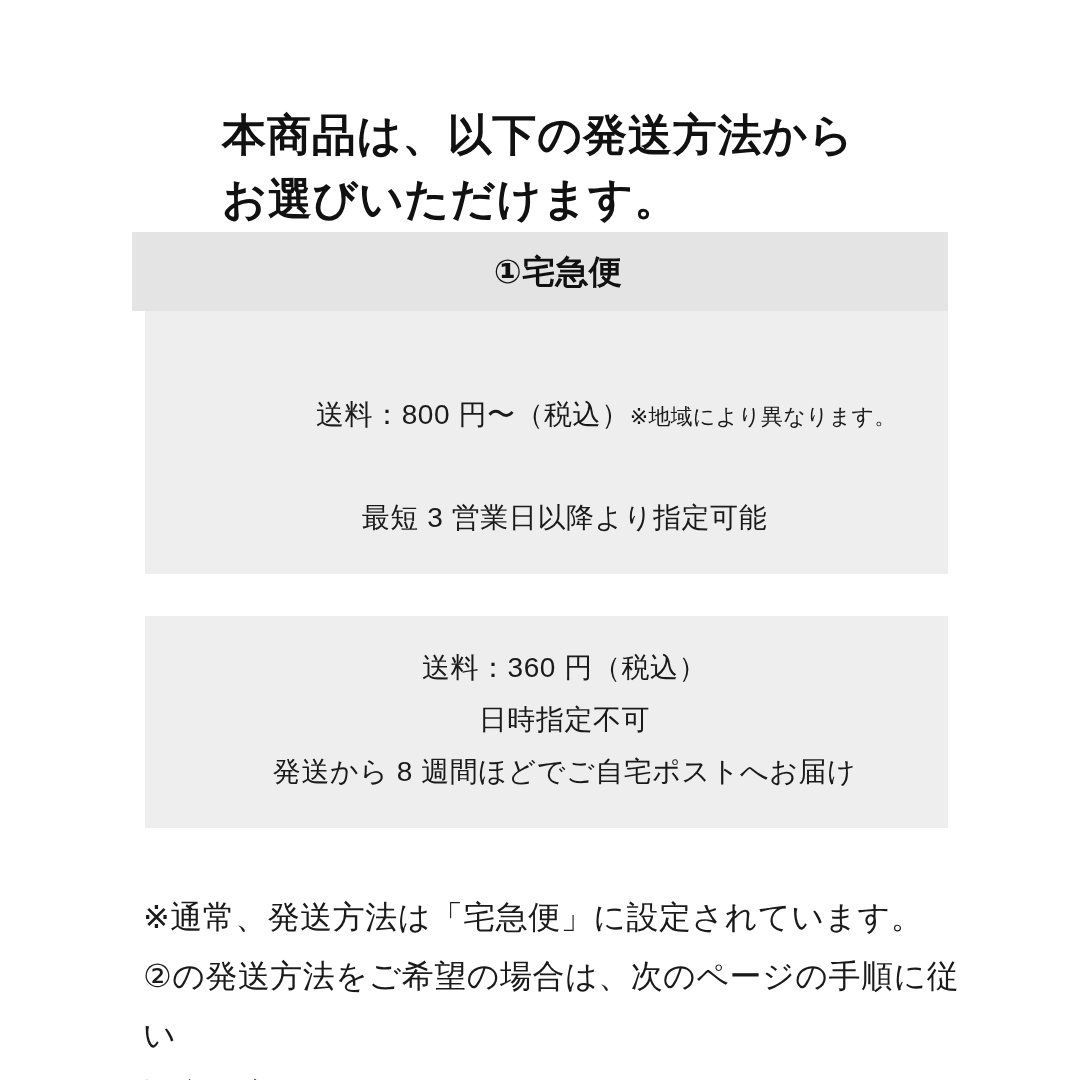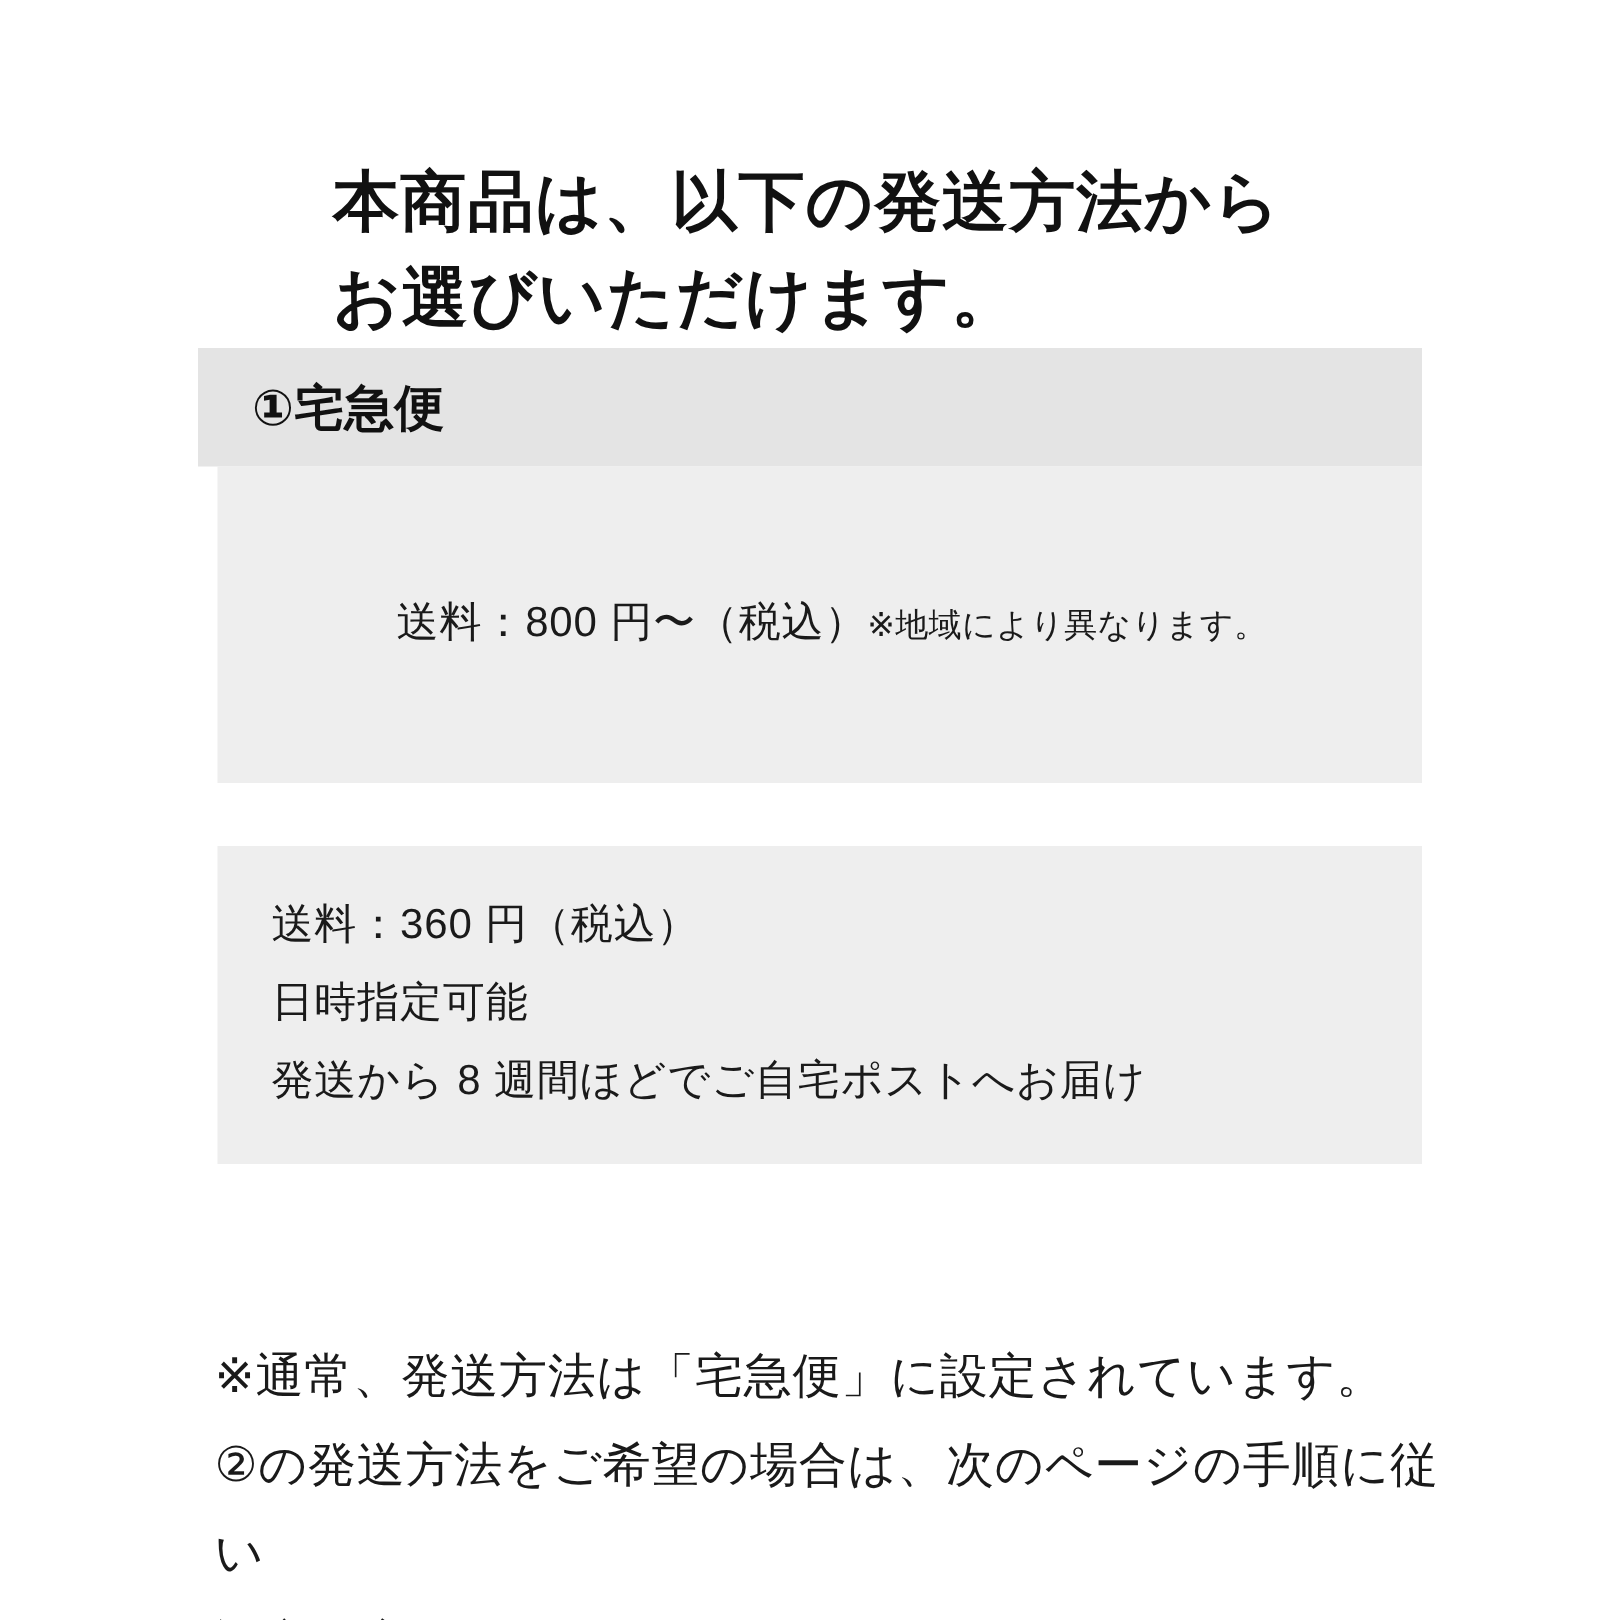--- a/index.html
+++ b/index.html
@@ -40,20 +40,21 @@
   
   .methods {
     position: absolute;
     left: 132px;
     top: 232px;
     width: 816px;
   }
 
   .method {
     margin-bottom: 42px;
+    text-align: center;
   }
   .method:last-child {
     margin-bottom: 0;
   }
 
   .method-title {
     background: #e4e4e4;
     font-size: 33px;
     font-weight: 700;
     line-height: 1;
@@ -103,27 +104,28 @@
 お選びいただけます。</h1>
 
   <div class="methods">
 
     <section class="method">
       <div class="method-title">①宅急便</div>
       <div class="method-body">
         <div class="method-line">
           <span>送料：800 円〜（税込）</span><span class="small-note">※地域により異なります。</span>
         </div>
+        <div class="method-line">最短 3 営業日以降より指定可能</div>
       </div>
     </section>
 
     <section class="method">
       <div class="method-body">
         <div class="method-line">送料：360 円（税込）</div>
-        <div class="method-line">日時指定可能</div>
+        <div class="method-line">日時指定不可</div>
         <div class="method-line">発送から 8 週間ほどでご自宅ポストへお届け</div>
       </div>
     </section>
 
   </div>
 
   <div class="footnote">※通常、発送方法は「宅急便」に設定されています。
 ②の発送方法をご希望の場合は、次のページの手順に従い
 設定を変更してください。</div>
 

